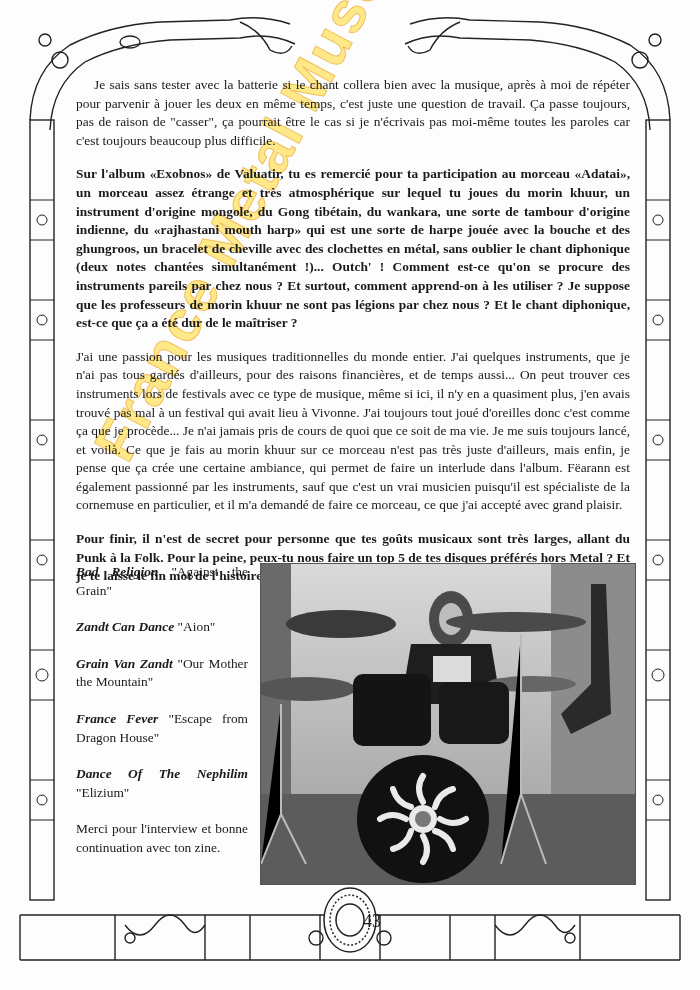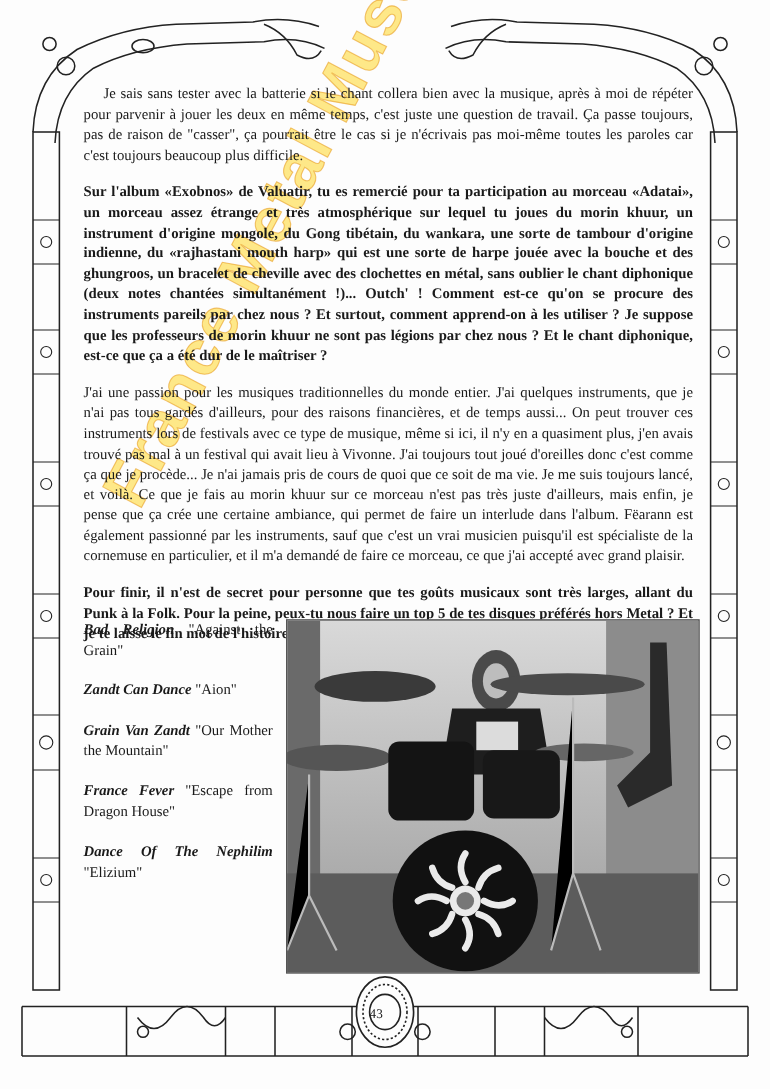--- a/index.html
+++ b/index.html
@@ -28,22 +28,22 @@
   .list-col p { margin:0 0 18px 0; }
   .list-col b { font-weight:bold;font-style:italic; }
 
   .photo {
     position:absolute; left:184px; top:0; width:374px; height:320px;
     background:#8a8a8a; overflow:hidden; border:1px solid #555;
   }
   .photo svg { width:100%; height:100%; display:block; }
 
   .page-number {
-    position:absolute; left:322px; top:901px; width:40px; height:40px;
-    text-align:center; line-height:40px; font-size:12px; font-family:"Liberation Serif", serif;
+    position:absolute; left:341px; top:901px; width:40px; height:40px;
+    text-align:right; line-height:40px; font-size:18px; font-family:"Liberation Serif", serif;
   }
 
   .watermark {
     position:absolute; left:80px; top:440px; width:620px;
     transform:rotate(-62deg); transform-origin:left top;
     font-family:"Liberation Sans", "DejaVu Sans", sans-serif; font-weight:bold;
     font-size:58px; letter-spacing:2px; color:rgba(255,215,40,0.55);
     -webkit-text-stroke:1px rgba(230,150,20,0.55);
     white-space:nowrap; pointer-events:none;
   }
@@ -118,20 +118,21 @@
     <p class="q">Pour finir, il n'est de secret pour personne que tes goûts musicaux sont très larges, allant du Punk à la Folk. Pour la peine, peux-tu nous faire un top 5 de tes disques préférés hors Metal ? Et je te laisse le fin mot de l'histoire...</p>
   </div>
 
   <div class="bottom-area">
     <div class="list-col">
       <p><b>Bad Religion</b> <span>"Against the Grain"</span></p>
       <p><b>Zandt Can Dance</b> <span>"Aion"</span></p>
       <p><b>Grain Van Zandt</b> <span>"Our Mother the Mountain"</span></p>
       <p><b>France Fever</b> <span>"Escape from Dragon House"</span></p>
       <p><b>Dance Of The Nephilim</b> <span>"Elizium"</span></p>
+      <p>Merci pour l'interview et bonne continuation avec ton zine.</p>
     </div>
 
     <div class="photo">
       <svg viewBox="0 0 374 320" preserveAspectRatio="none">
         <defs>
           <linearGradient id="wall" x1="0" x2="0" y1="0" y2="1">
             <stop offset="0" stop-color="#d9d9d9"></stop>
             <stop offset="1" stop-color="#9a9a9a"></stop>
           </linearGradient>
         </defs>

